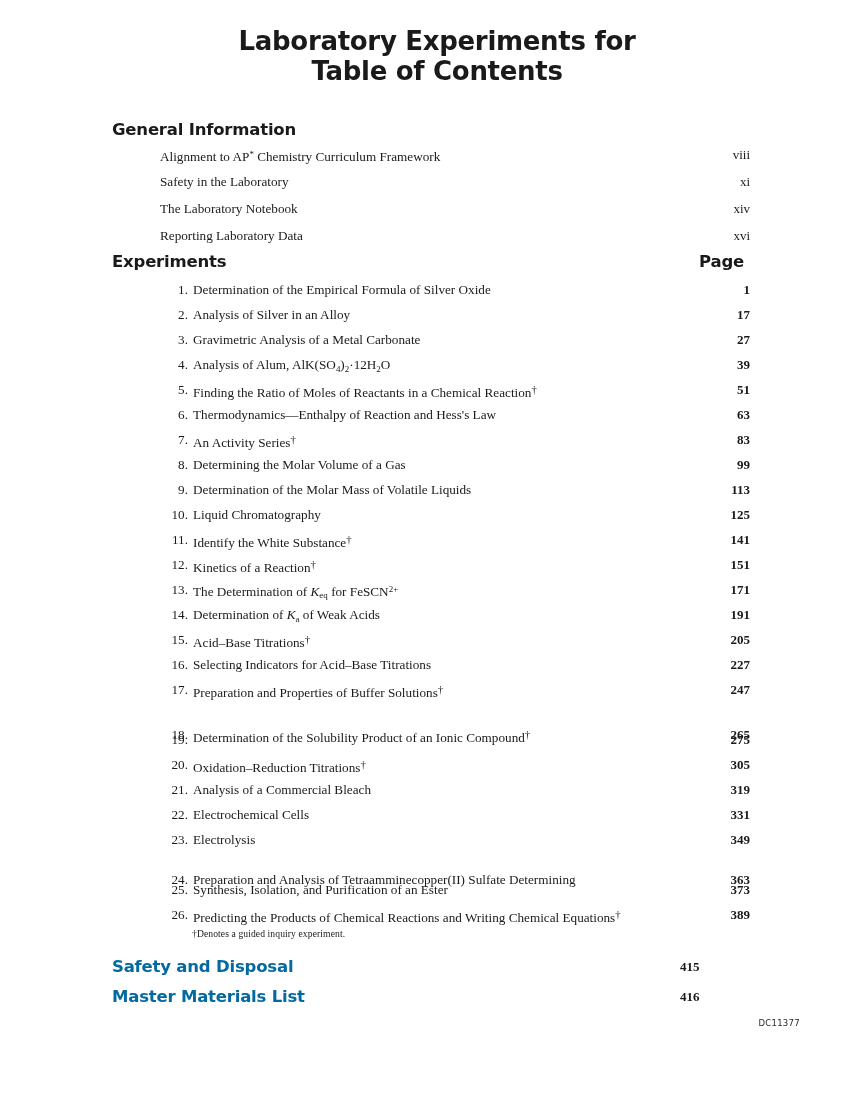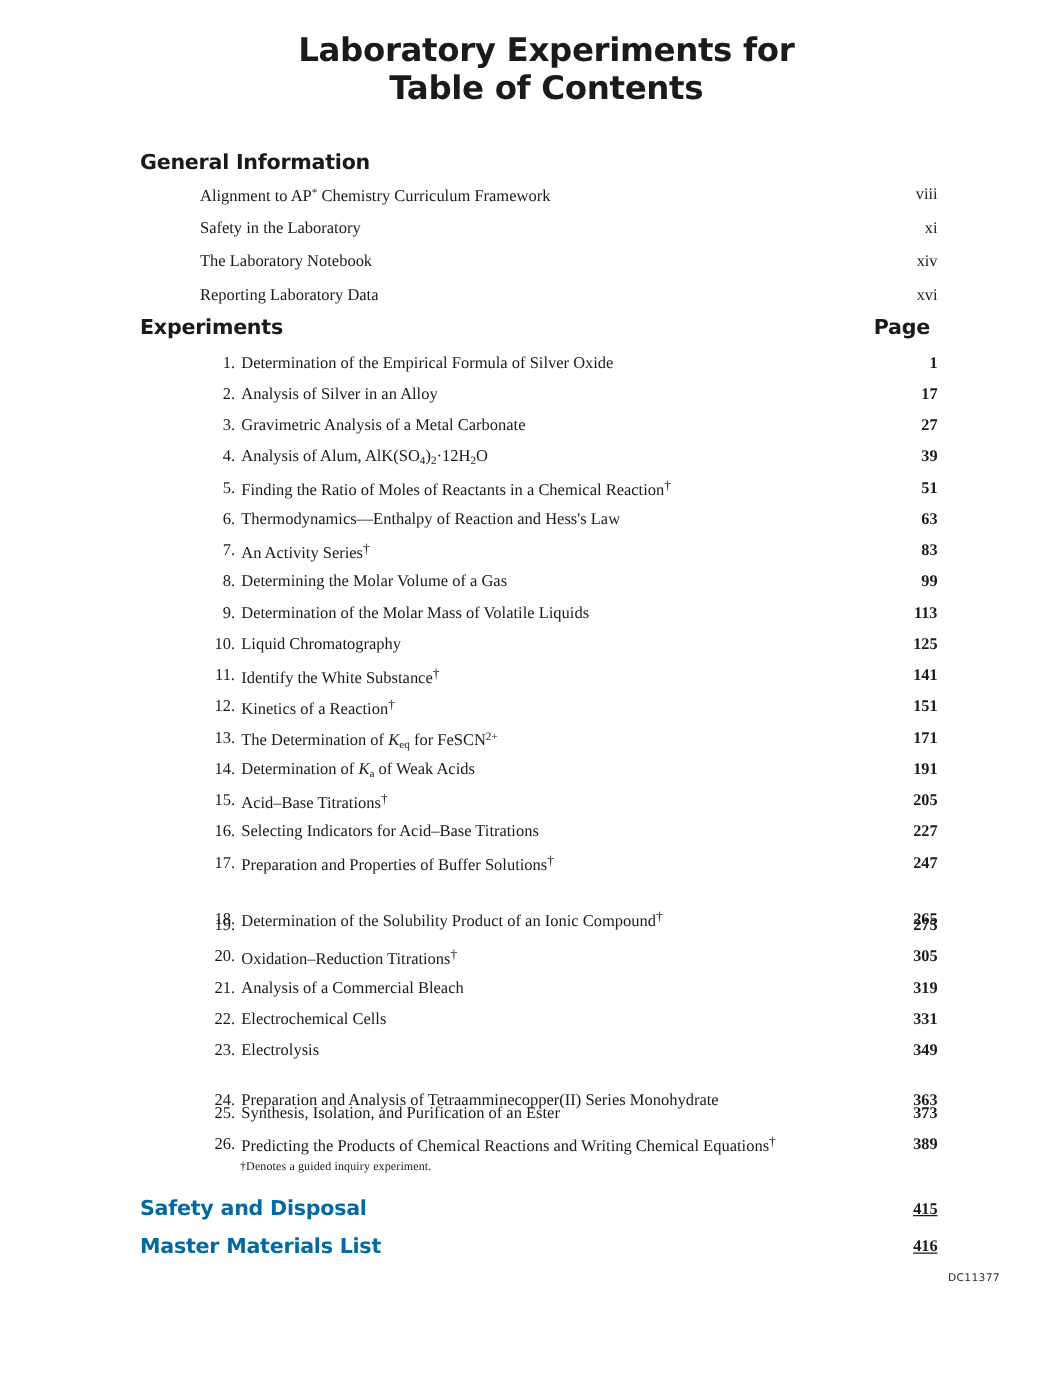--- a/index.html
+++ b/index.html
@@ -143,26 +143,25 @@
     font-size: 16.5px;
     letter-spacing: -0.2px;
     color: #0369a1;
     white-space: nowrap;
   }
   .big-page {
     position: absolute;
     right: 0;
     top: 0;
     width: 70px;
-    text-align: right;
+    text-align: left;
     font-family: "Liberation Serif", serif;
     font-weight: bold;
     font-size: 13px;
     line-height: 22px;
-    text-decoration: underline;
   }
 
   
   .doc-code {
     position: absolute;
     right: 62px;
     top: 1018px;
     font-family: "DejaVu Sans", sans-serif;
     font-size: 8.5px;
     letter-spacing: 0.3px;
@@ -310,21 +309,21 @@
     <span class="exp-title">Electrochemical Cells</span>
     <span class="toc-page">331</span>
   </div>
   <div class="toc-row exp-row" style="top:831px;">
     <span class="exp-num">23.</span>
     <span class="exp-title">Electrolysis</span>
     <span class="toc-page">349</span>
   </div>
   <div class="toc-row exp-row" style="top:856px;margin-top:15px;">
     <span class="exp-num">24.</span>
-    <span class="exp-title">Preparation and Analysis of Tetraamminecopper(II) Series Monohydrate</span>
+    <span class="exp-title">Preparation and Analysis of Tetraamminecopper(II) Sulfate Determining</span>
     <span class="toc-page">363</span>
   </div>
   <div class="toc-row exp-row" style="top:881px;">
     <span class="exp-num">25.</span>
     <span class="exp-title">Synthesis, Isolation, and Purification of an Ester</span>
     <span class="toc-page">373</span>
   </div>
   <div class="toc-row exp-row" style="top:906px;">
     <span class="exp-num">26.</span>
     <span class="exp-title">Predicting the Products of Chemical Reactions and Writing Chemical Equations<span class="dagger">†</span></span>

